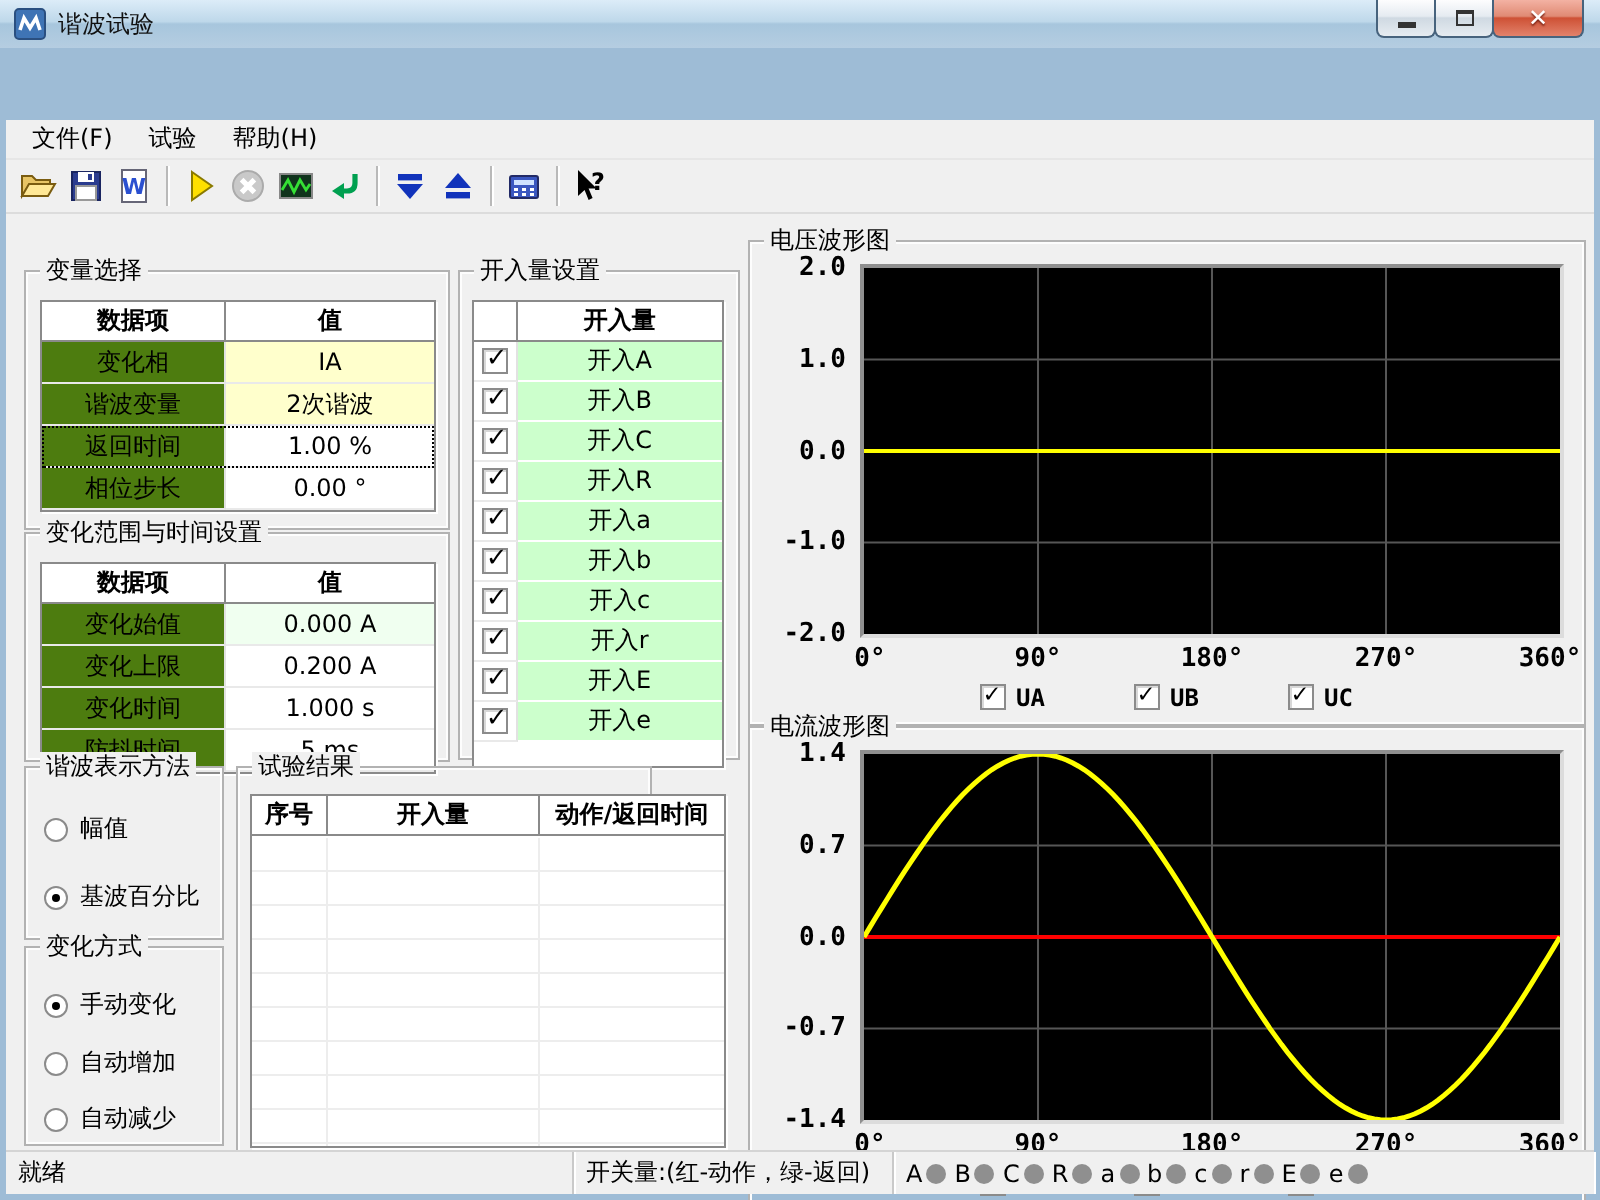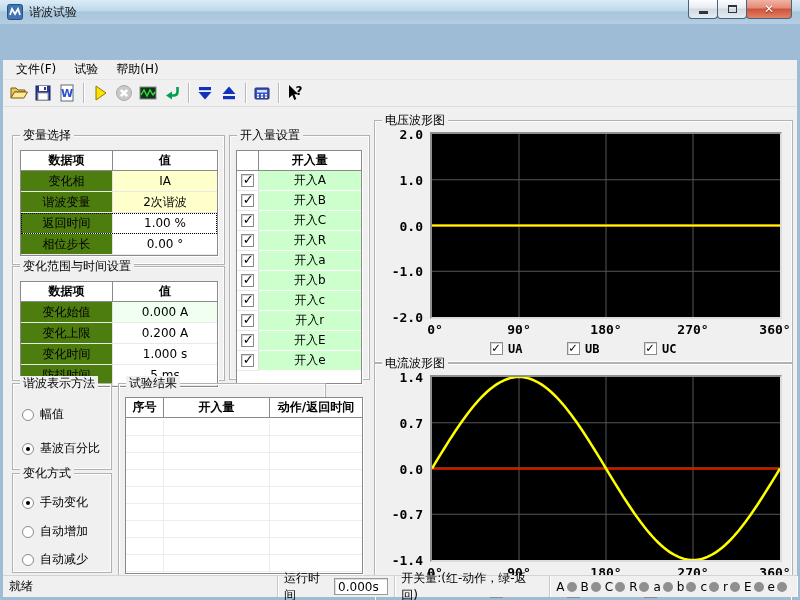--- a/index.html
+++ b/index.html
@@ -463,26 +463,20 @@
             </div>
         </div>
       </div>
 
     </div>
 
     <div class="statusbar">
       <div class="pane" style="width:284px;">
         <span>就绪</span>
       </div>
-      <div class="pane" style="width:121px;">
-        <span>运行时间</span>
-        <div class="runtime-box">
-          <span>0.000s</span>
-        </div>
-      </div>
       <div class="pane" style="width:160px;">
         <span>开关量:(红-动作，绿-返回)</span>
       </div>
       <div class="pane" style="flex:1; border-right:none;">
         <span class="ind">
             <span>A</span>
             <span class="ind-dot"></span>
           </span>
         <span class="ind">
             <span>B</span>

